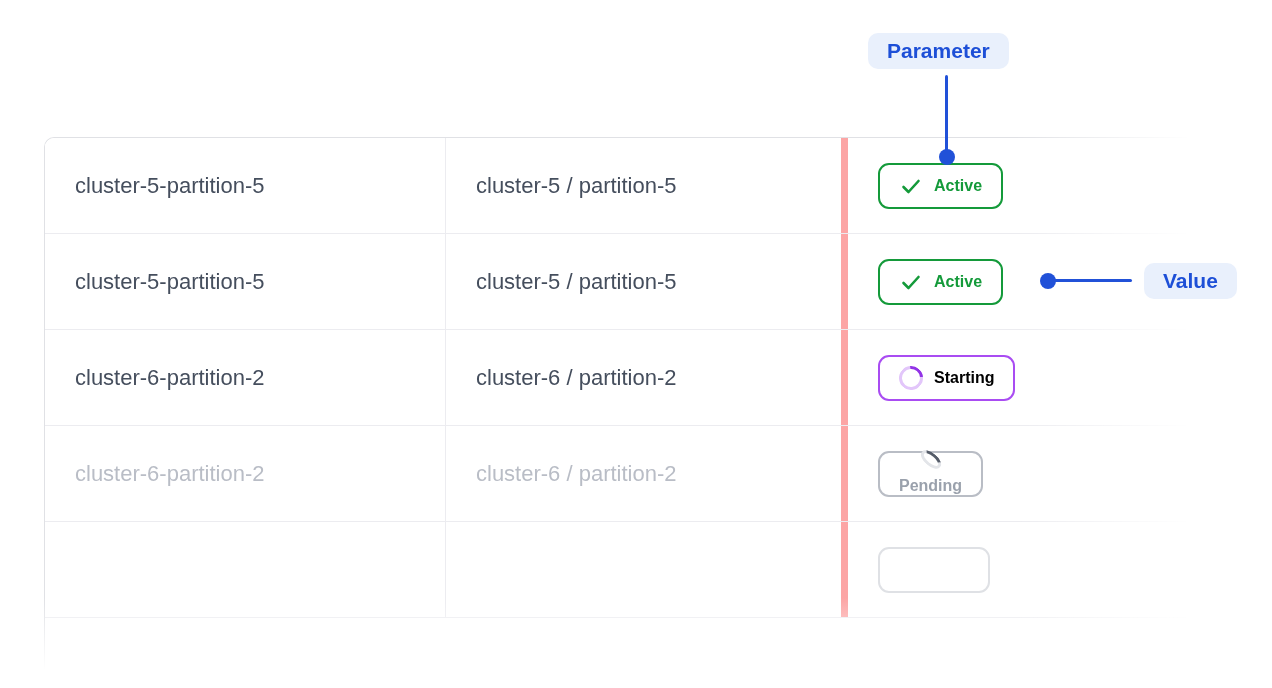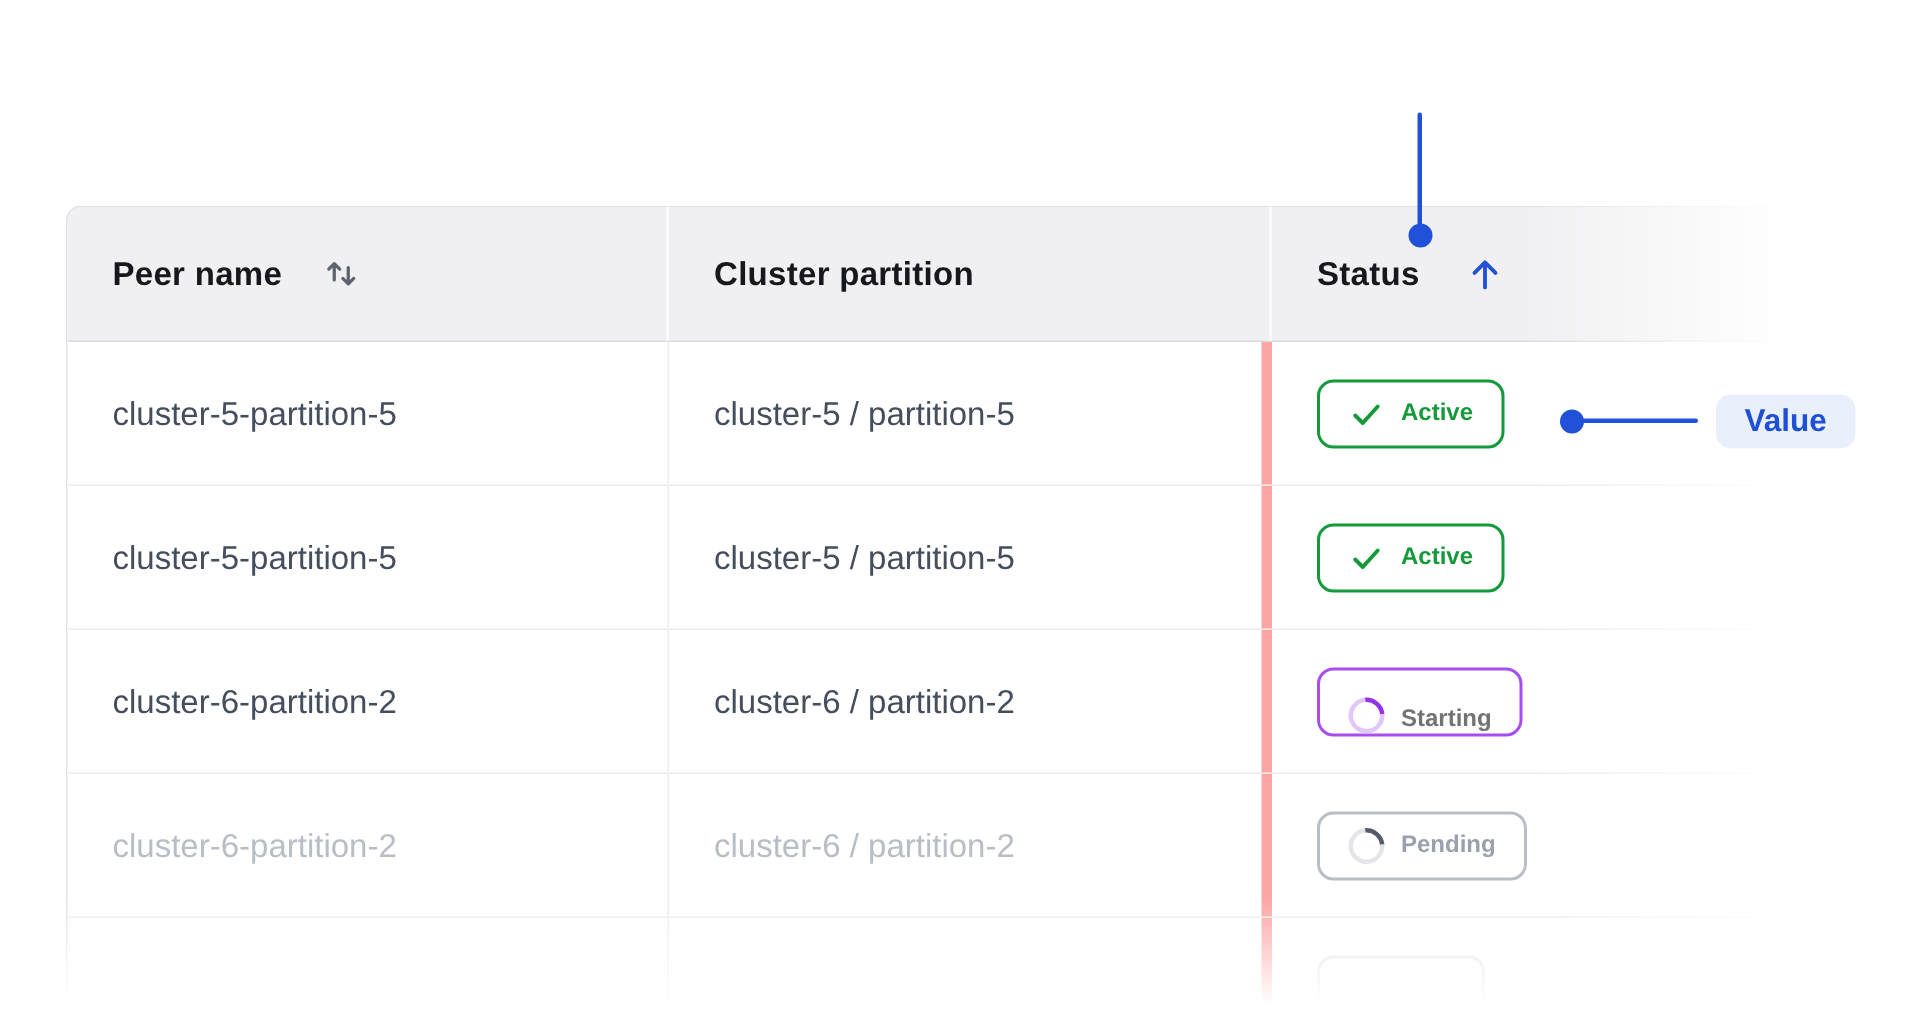--- a/index.html
+++ b/index.html
@@ -76,42 +76,20 @@
   .dot{position:absolute;width:16px;height:16px;border-radius:50%;background:#2151d8;}
   .dot-parameter{left:939px;top:149px;}
   .dot-value{left:1040px;top:273px;}
 </style>
 </head>
 <body>
 
 <div class="canvas">
 
   <div class="table">
-    <div class="thead">
-      <div class="th th-peer">
-        <span>Peer name</span>
-        <span class="sort-both">
-          <svg width="27" height="27" viewBox="0 0 26 26" fill="none" stroke="#5d6470" stroke-width="2.1" stroke-linecap="round" stroke-linejoin="round">
-            <path d="M8.5 17 V6.5 M5 10 L8.5 6.5 L12 10"></path>
-            <path d="M17.5 9 V19.5 M14 16 L17.5 19.5 L21 16"></path>
-          </svg>
-        </span>
-      </div>
-      <div class="th th-partition">
-        <span>Cluster partition</span>
-      </div>
-      <div class="th th-status">
-        <span>Status</span>
-        <span class="sort-asc">
-          <svg width="28" height="28" viewBox="0 0 26 26" fill="none" stroke="#2151d8" stroke-width="2.4" stroke-linecap="round" stroke-linejoin="round">
-            <path d="M13 21 V5.5 M6.5 12 L13 5.5 L19.5 12"></path>
-          </svg>
-        </span>
-      </div>
-    </div>
     <div id="tbody">
         <div class="tr">
           <div class="td td-peer">cluster-5-partition-5</div>
           <div class="td td-partition">cluster-5 / partition-5</div>
           <div class="td td-status">
             <span class="badge active" style="color: rgb(20, 154, 58); border-color: rgb(20, 154, 58);">
               <span class="check-icon">
                 <svg width="24" height="24" viewBox="0 0 24 24" fill="none" stroke="currentColor" stroke-width="2.6" stroke-linecap="round" stroke-linejoin="round">
                   <path d="M4.5 13 L9.5 18 L19.5 7"></path>
                 </svg>
@@ -131,51 +109,54 @@
                 </svg>
               </span>
               <span class="badge-label">Active</span>
             </span>
           </div>
         </div>
         <div class="tr">
           <div class="td td-peer">cluster-6-partition-2</div>
           <div class="td td-partition">cluster-6 / partition-2</div>
           <div class="td td-status">
-            <span class="badge starting" style="color: #737373; border-color: rgb(169, 76, 242); align-items: flex-end;">
+            <span class="badge starting" style="color: #000000; border-color: rgb(169, 76, 242);">
               <span class="spinner starting"></span>
               <span class="badge-label">Starting</span>
             </span>
           </div>
         </div>
         <div class="tr dimmed">
           <div class="td td-peer">cluster-6-partition-2</div>
           <div class="td td-partition">cluster-6 / partition-2</div>
           <div class="td td-status">
-            <span class="badge pending" style="color: rgb(154, 161, 172); border-color: rgb(185, 189, 197);">
+            <span class="badge pending" style="color: rgb(154, 161, 172); border-color: rgb(185, 189, 197); flex-direction: column;">
               <span class="spinner pending"></span>
               <span class="badge-label">Pending</span>
             </span>
           </div>
         </div>
         <div class="tr dimmed">
           <div class="td td-peer"></div>
           <div class="td td-partition"></div>
           <div class="td td-status">
             <span class="badge ghost"></span>
           </div>
         </div>
       </div>
   </div>
 
   <div class="fade-right"></div>
   <div class="fade-bottom"></div>
 
   <div class="connector-v"></div>
   <div class="dot dot-parameter"></div>
+  <div class="pill pill-parameter">
+    <span>Parameter</span>
+  </div>
 
   <div class="connector-h"></div>
   <div class="dot dot-value"></div>
   <div class="pill pill-value">
     <span>Value</span>
   </div>
 
 </div>
 
 </body></html>

